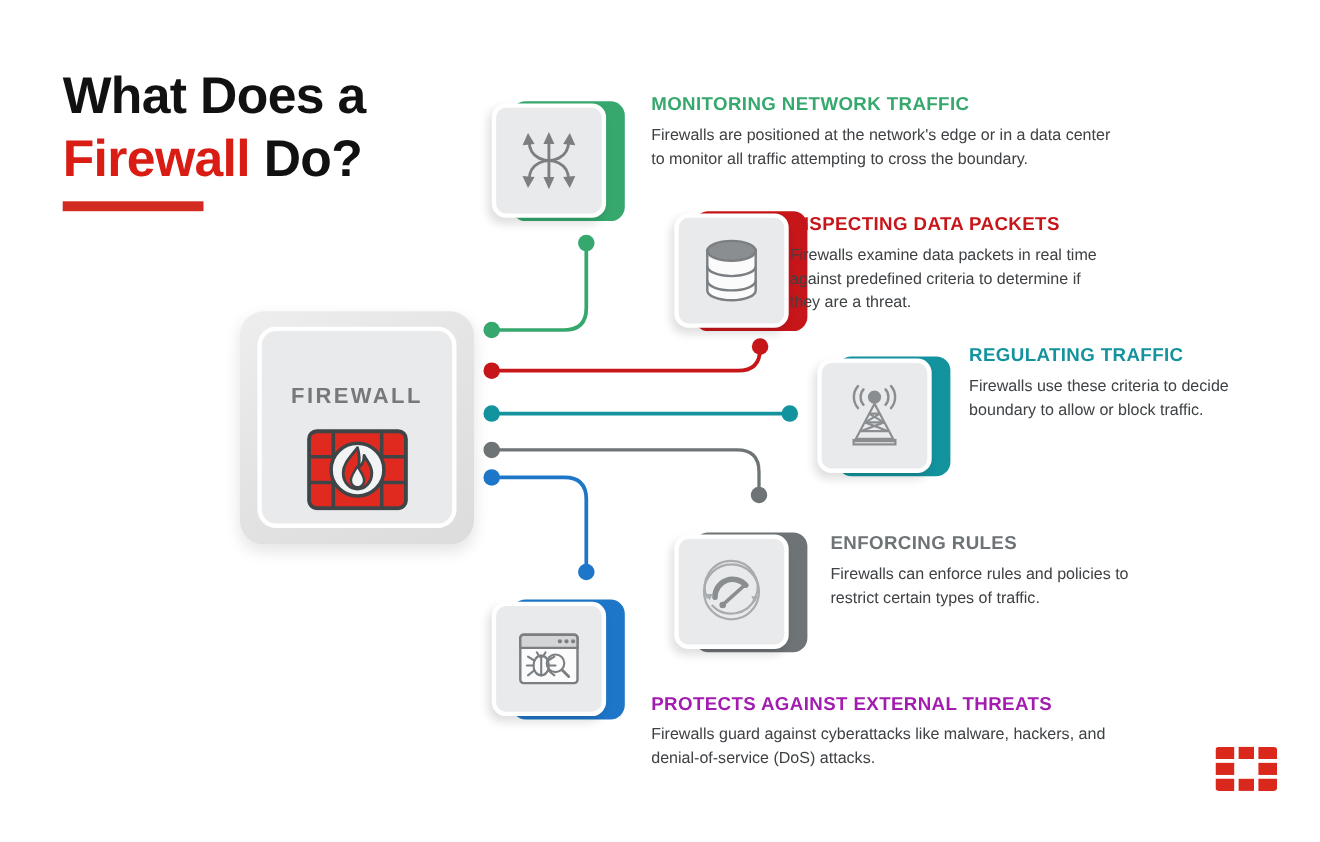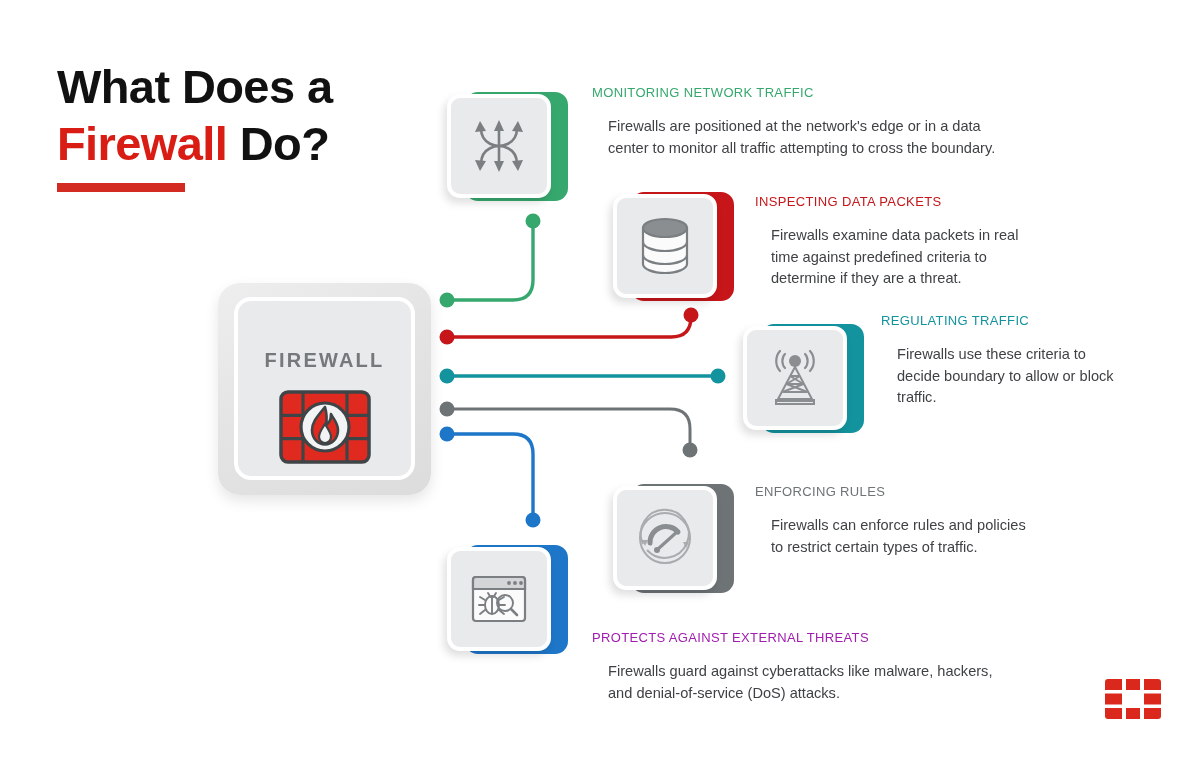--- a/index.html
+++ b/index.html
@@ -61,25 +61,25 @@
     border:4px solid #ffffff;
     box-sizing:border-box;
     box-shadow:-3px 5px 9px rgba(0,0,0,.13);
     display:flex;align-items:center;justify-content:center;
   }
 
   
   .block{position:absolute;}
   .block h3{
     margin:0 0 8px 0;
-    font-size:13px;font-weight:normal;letter-spacing:.35px;
+    font-size:17px;font-weight:bold;letter-spacing:.35px;
     text-transform:uppercase;
   }
   .block p{
-    margin:16px;
+    margin:0;
     font-size:14.6px;line-height:21.5px;color:#3f4245;
   }
 
   
   .logo{position:absolute;left:1105px;top:676px;width:56px;height:46px;}
 </style>
 </head>
 <body>
 
 <div class="stage">
@@ -165,21 +165,21 @@
     <div class="back" style="background:#c6161a;"></div>
     <div class="card">
       <svg width="60" height="62" viewBox="0 0 60 62">
         <path d="M8 13 V 49 C 8 54, 18 58, 30 58 C 42 58, 52 54, 52 49 V 13 Z" fill="#fbfbfc" stroke="#7b7f82" stroke-width="2.2"></path>
         <ellipse cx="30" cy="13" rx="22" ry="9" fill="#8a8e91" stroke="#7b7f82" stroke-width="2.2"></ellipse>
         <path d="M8 27 C 8 32, 18 36, 30 36 C 42 36, 52 32, 52 27" fill="none" stroke="#7b7f82" stroke-width="2.2"></path>
         <path d="M8 40 C 8 45, 18 49, 30 49 C 42 49, 52 45, 52 40" fill="none" stroke="#7b7f82" stroke-width="2.2"></path>
       </svg>
     </div>
   </div>
-  <div class="block" style="left:755px;top:194px;width:280px;">
+  <div class="block" style="left:718px;top:194px;width:280px;">
     <h3 style="color:#c6161a;">INSPECTING DATA PACKETS</h3>
     <p>Firewalls examine data packets in real time against predefined criteria to determine if they are a threat.</p>
   </div>
 
   <div class="tile" style="left:743px;top:312px;">
     <div class="back" style="background:#13939e;"></div>
     <div class="card">
       <svg width="62" height="62" viewBox="0 0 62 62">
         <circle cx="31" cy="14" r="6" fill="#8a8e91"></circle>
         <g stroke="#8a8e91" stroke-width="2.2" fill="none" stroke-linecap="round">

